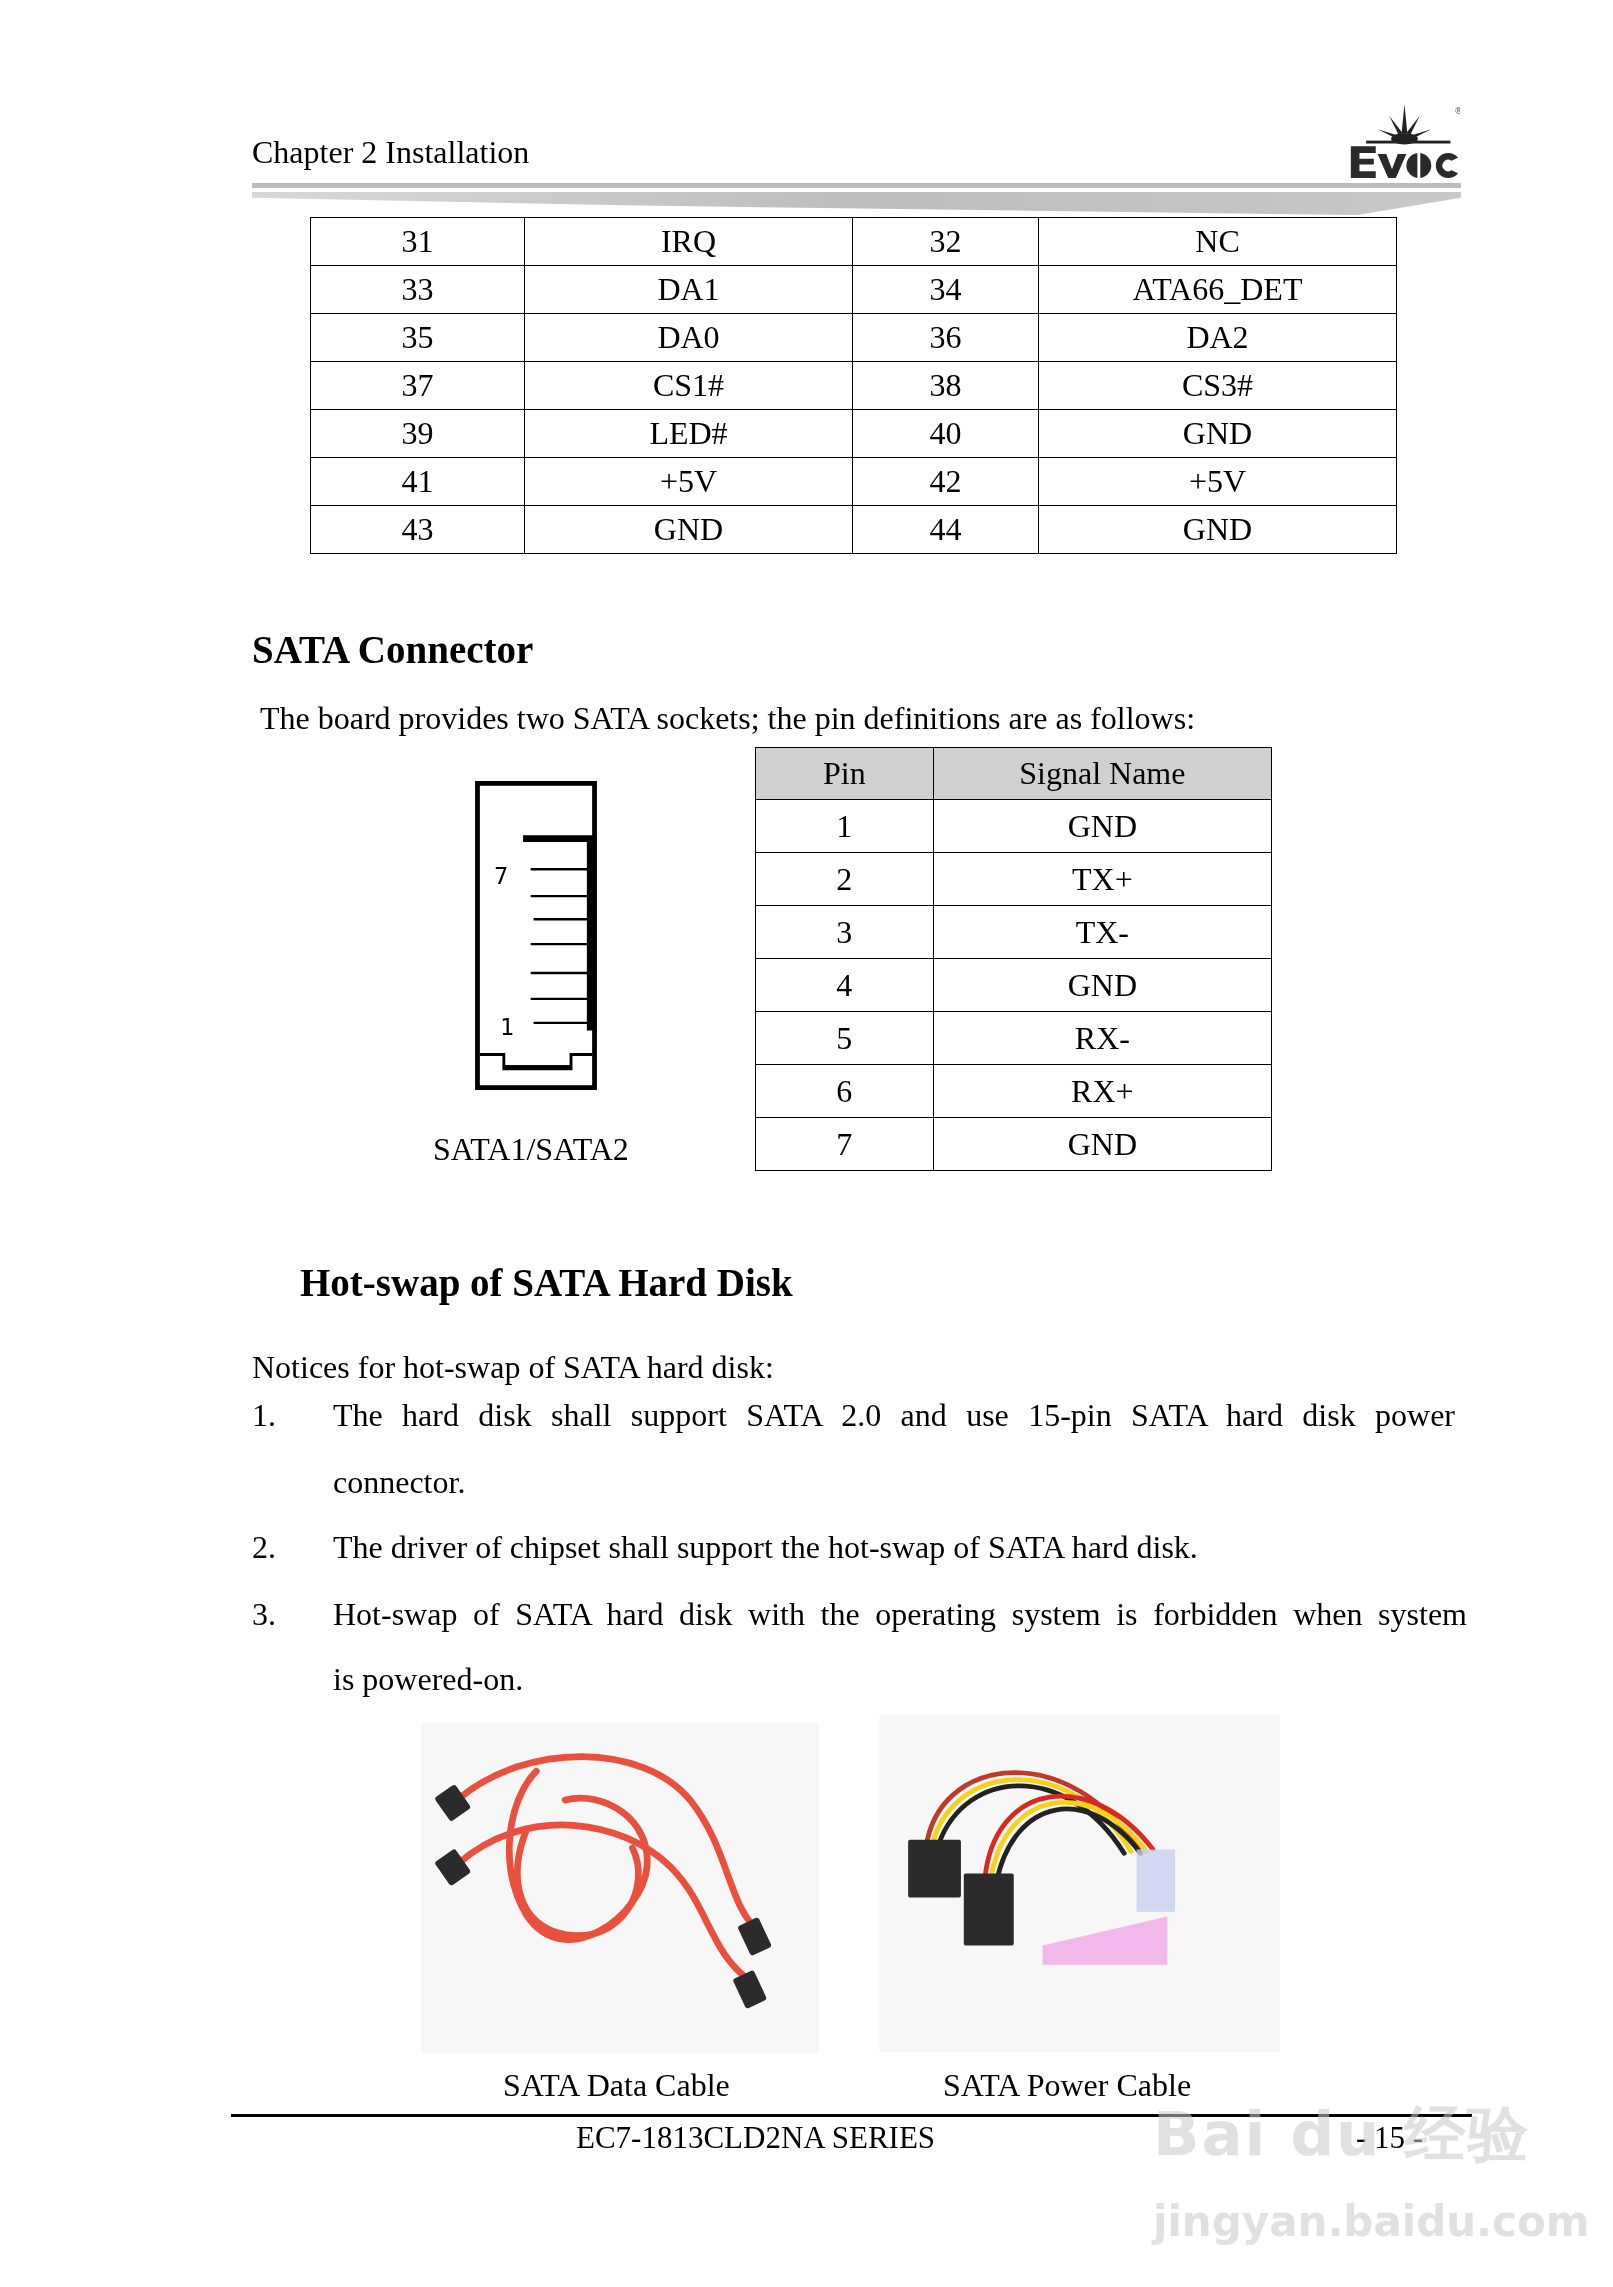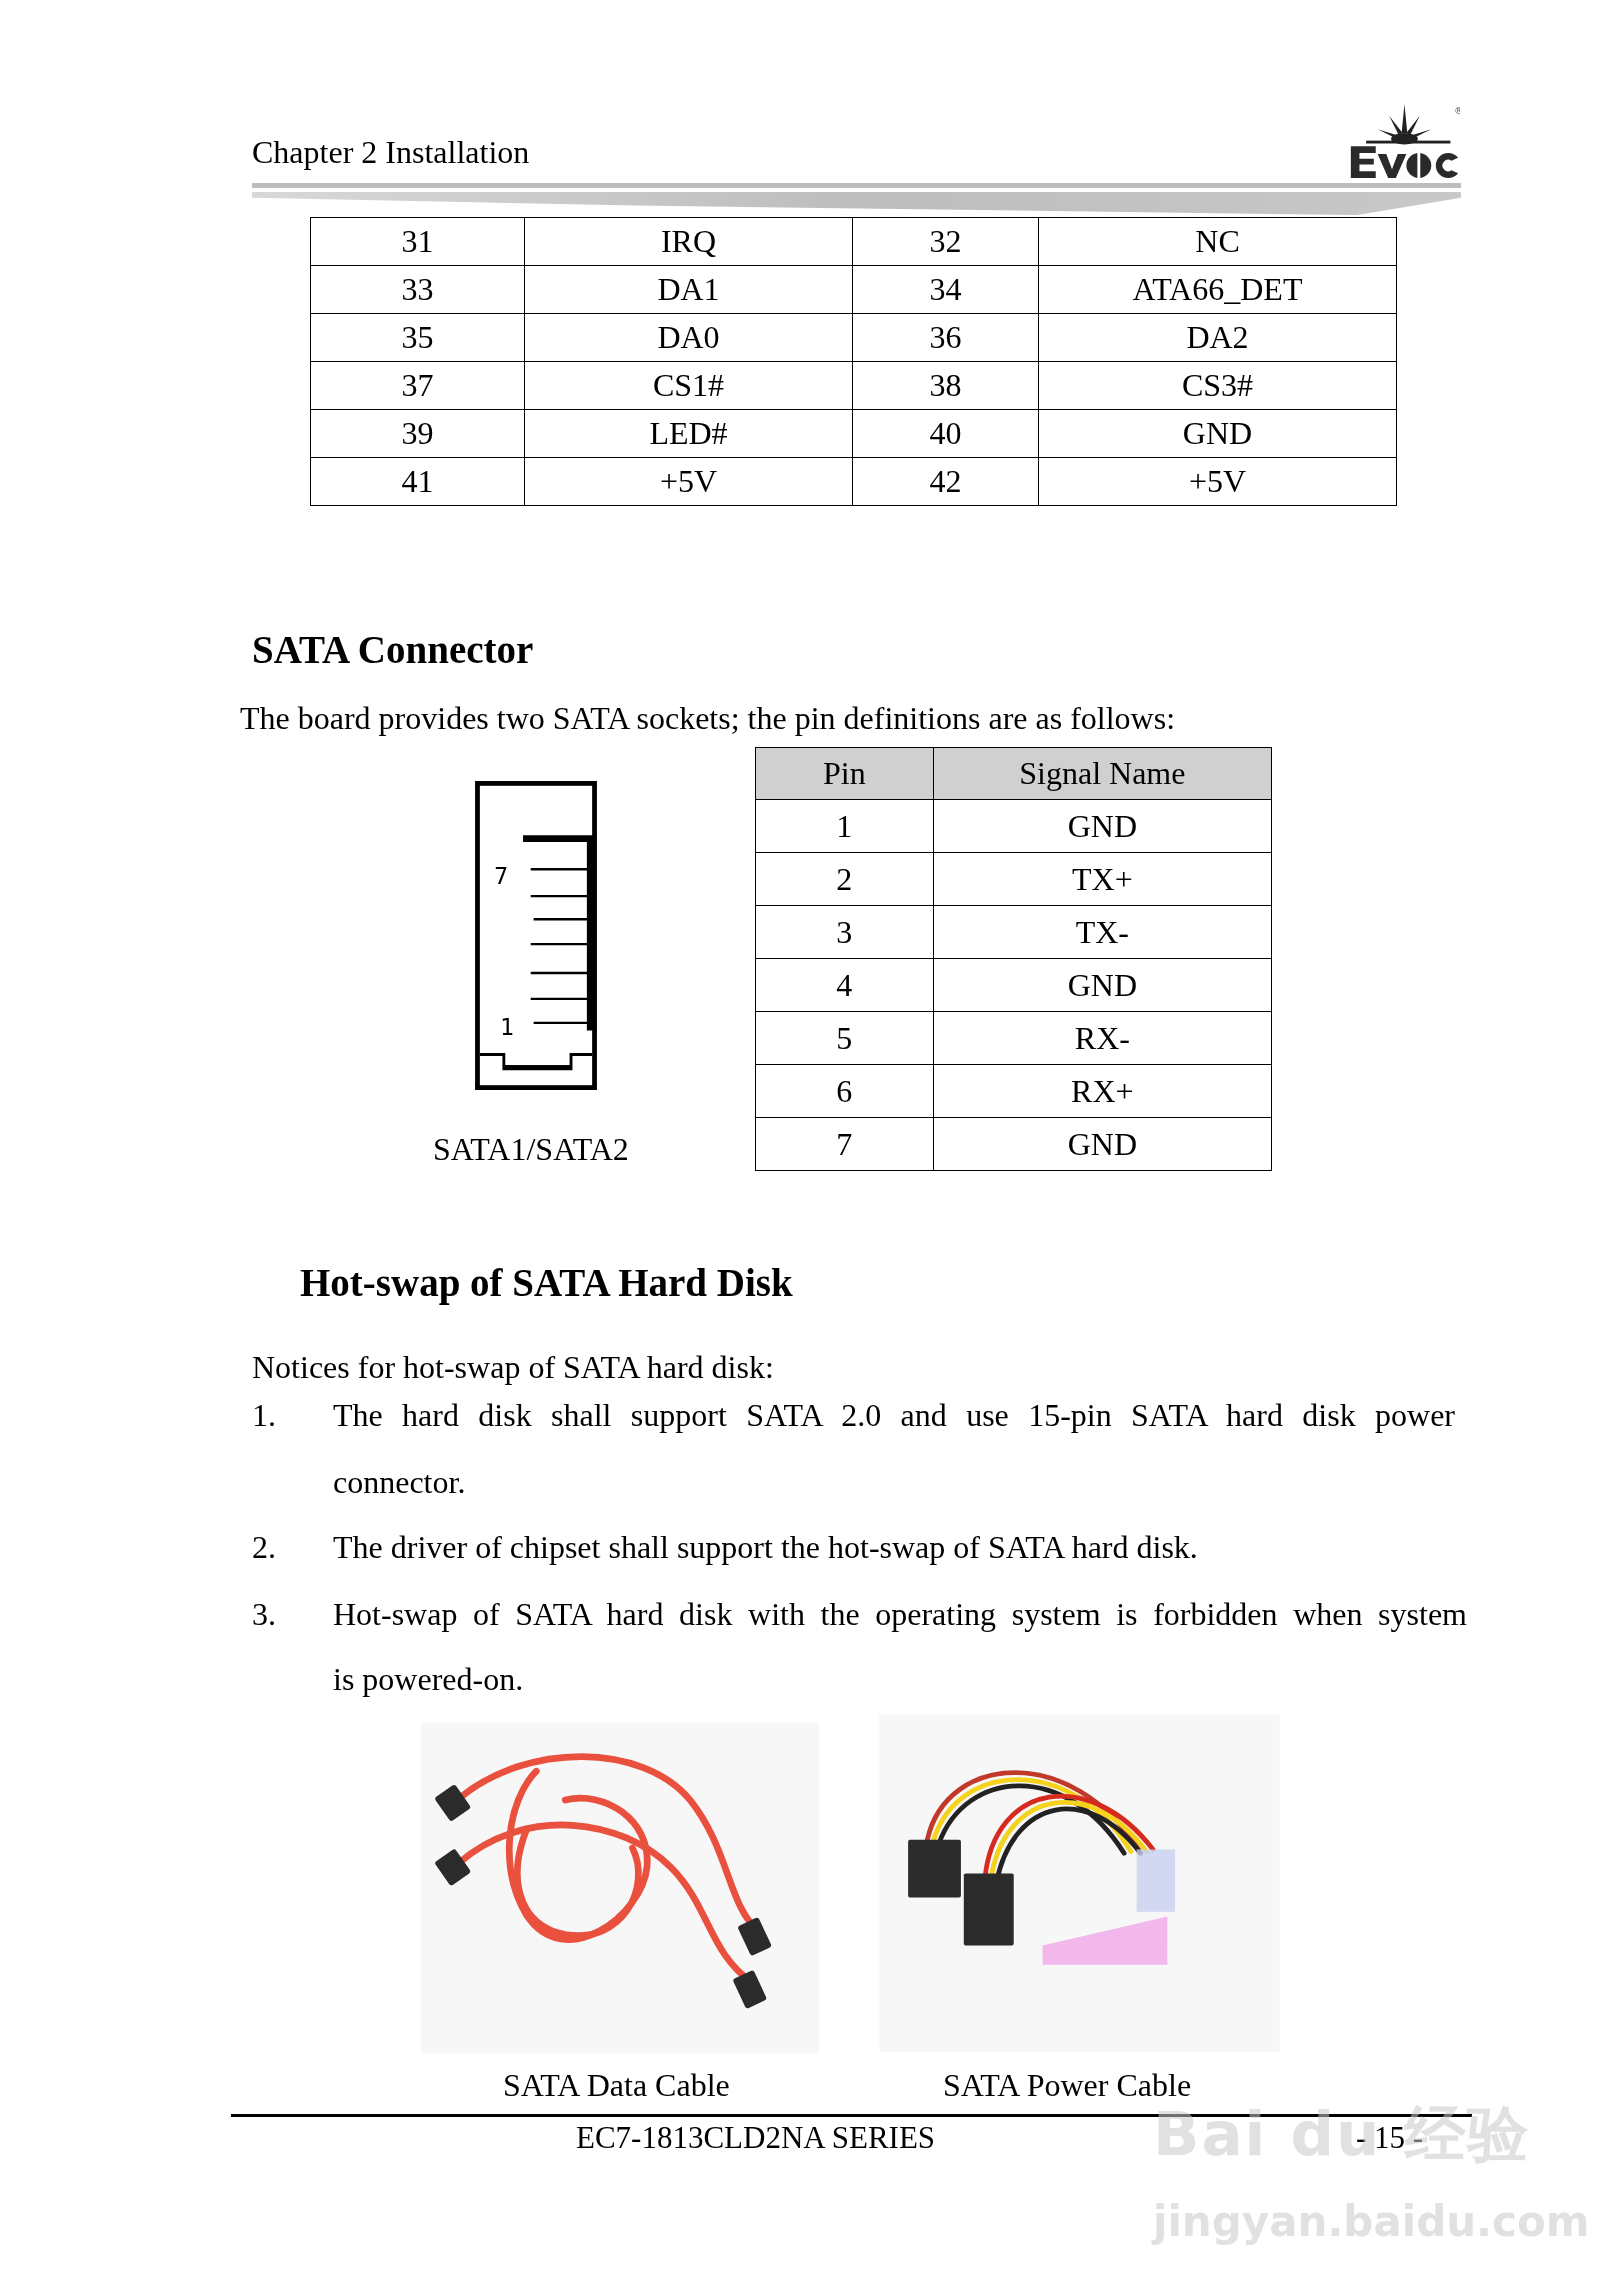--- a/index.html
+++ b/index.html
@@ -104,25 +104,31 @@
       <td>LED#</td>
       <td>40</td>
       <td>GND</td>
     </tr>
     <tr>
       <td>41</td>
       <td>+5V</td>
       <td>42</td>
       <td>+5V</td>
     </tr>
+    <tr>
+      <td>43</td>
+      <td>GND</td>
+      <td>44</td>
+      <td>GND</td>
+    </tr>
   </tbody>
 </table>
 
 <div class="abs h2" style="left:252px; top:626px;">SATA Connector</div>
-<div class="abs p" style="left:240px; top:697px;">The board provides two SATA sockets; the pin definitions are as follows:</div>
+<div class="abs p" style="left:260px; top:697px;">The board provides two SATA sockets; the pin definitions are as follows:</div>
 
 <svg class="abs conn" viewBox="0 0 127 322">
   <rect x="2.5" y="2.5" width="122" height="317" fill="#fff" stroke="#000" stroke-width="5"></rect>
   <polyline points="50,60 120,60 120,260" fill="none" stroke="#000" stroke-width="7"></polyline>
   <g stroke="#000" stroke-width="2.5">
     <line x1="58" y1="92" x2="120" y2="92"></line>
     <line x1="58" y1="120" x2="120" y2="120"></line>
     <line x1="61" y1="144" x2="120" y2="144"></line>
     <line x1="58" y1="170" x2="120" y2="170"></line>
     <line x1="58" y1="200" x2="120" y2="200"></line>

